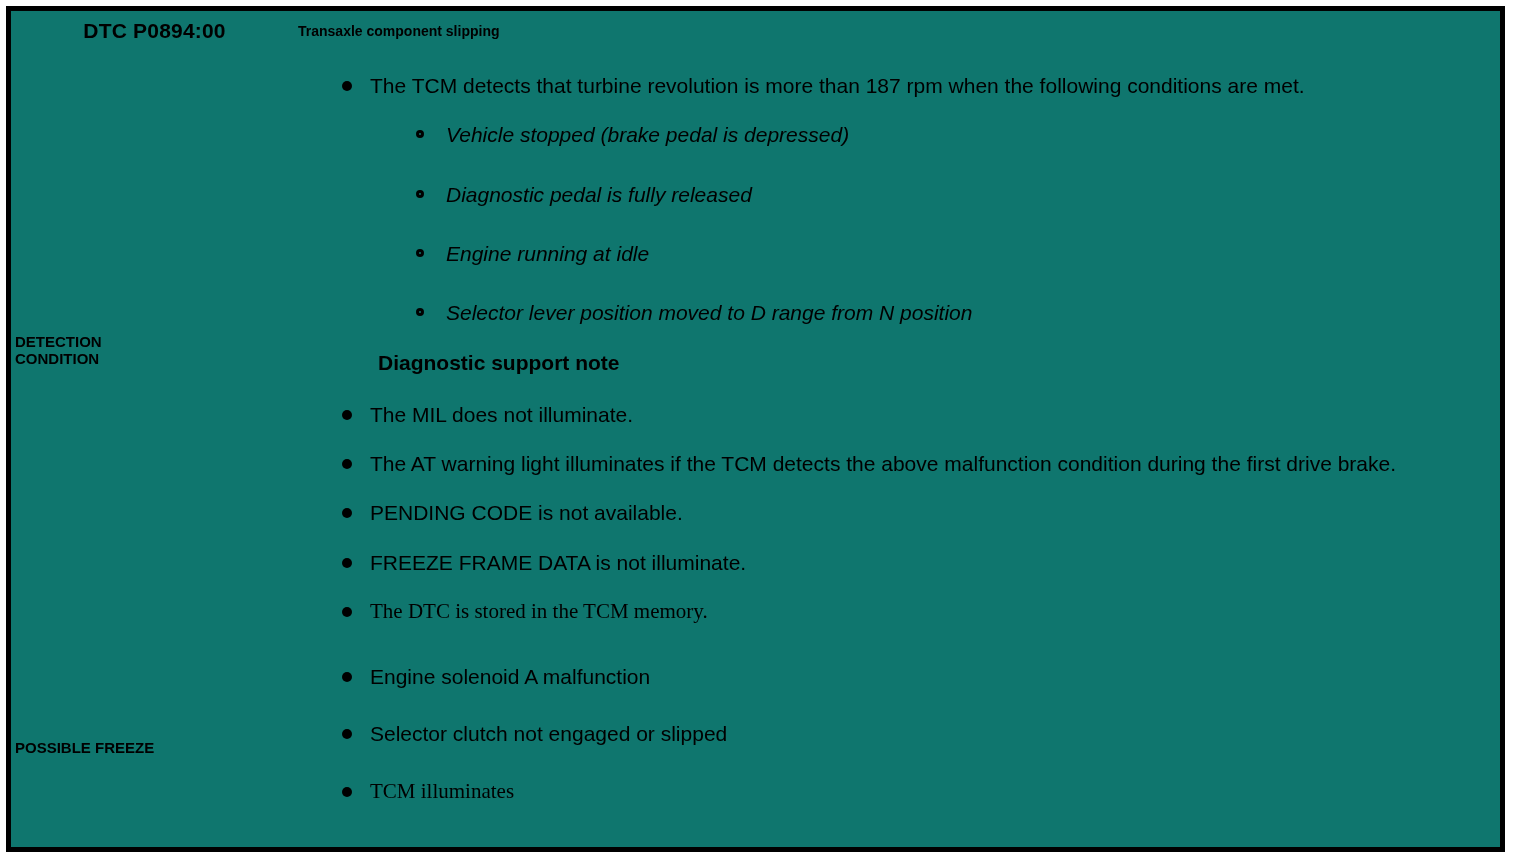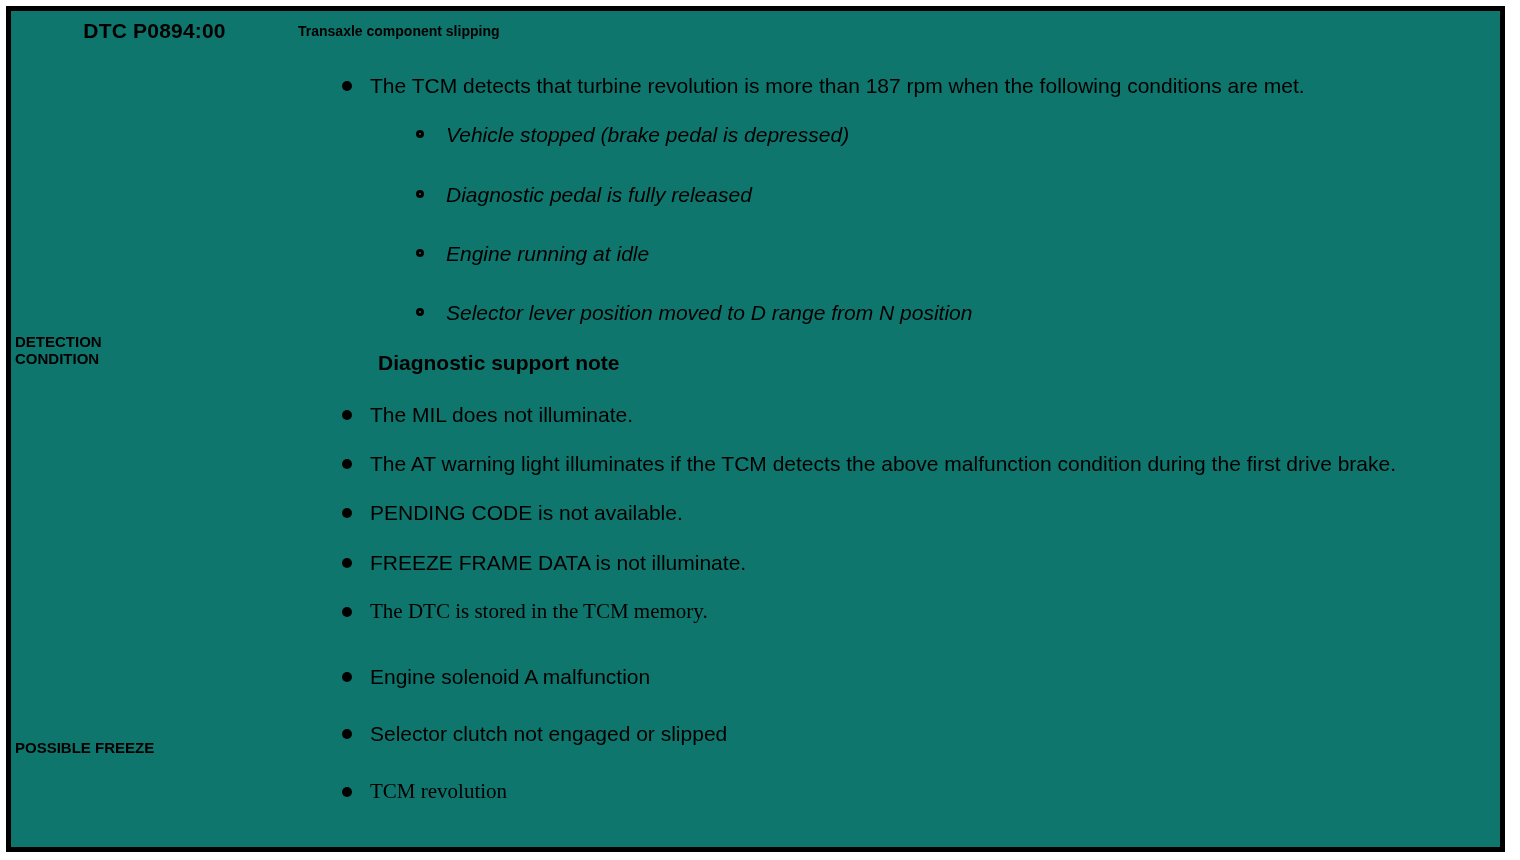--- a/index.html
+++ b/index.html
@@ -260,21 +260,21 @@
               <div class="bullet-item">
                 <span class="marker-dot"></span>
                 <span>Engine solenoid A malfunction</span>
               </div>
               <div class="bullet-item">
                 <span class="marker-dot"></span>
                 <span>Selector clutch not engaged or slipped</span>
               </div>
               <div class="bullet-item">
                 <span class="marker-dot"></span>
-                <span>TCM revolution</span>
+                <span>TCM illuminates</span>
               </div>
             </div>
           </td>
         </tr>
 
       </tbody>
     </table>
   </div>
 </div>
 

